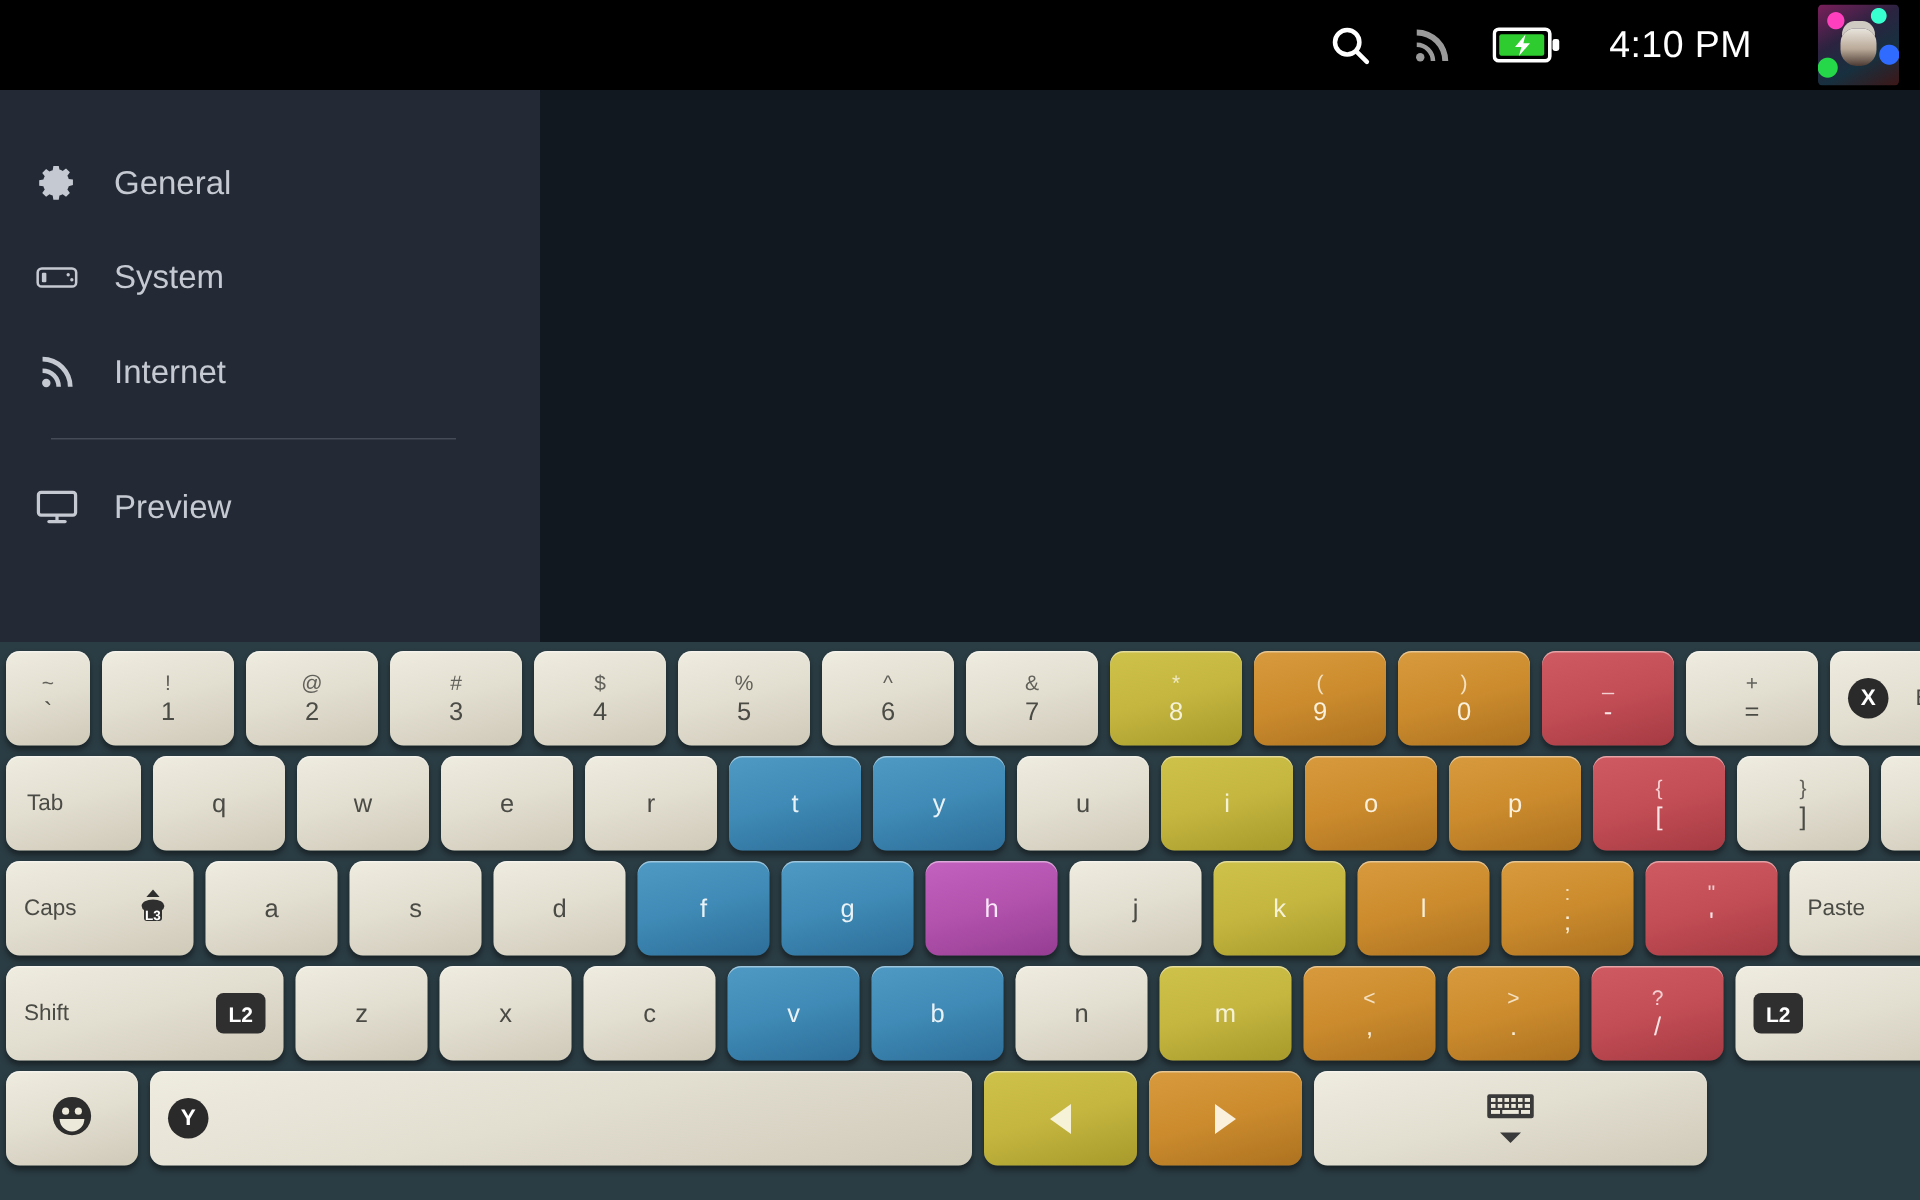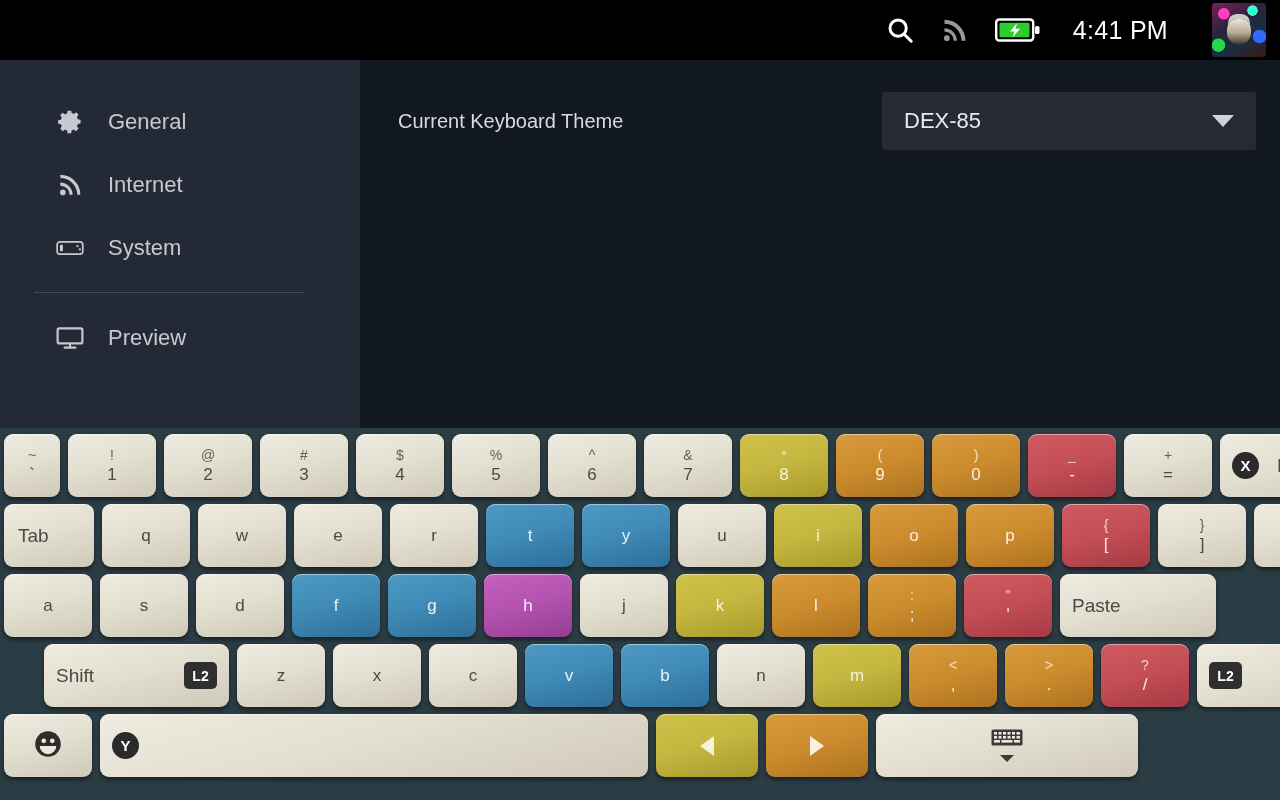--- a/index.html
+++ b/index.html
@@ -44,21 +44,21 @@
 
   
   .sidebar {
     position: absolute; left: 0; top: 60px;
     width: 360px; height: 368px;
     background: #242a35;
     padding-top: 30px;
   }
   .side-item {
     height: 63px; display: flex; align-items: center;
-    padding-left: 56px; gap: 24px; cursor: default;
+    padding-left: 24px; gap: 24px; cursor: default;
   }
   .side-icon { width: 28px; display: flex; align-items: center; justify-content: center; }
   .side-label { color: #c5c9d1; font-size: 22px; }
   .side-sep {
     height: 1px; background: #454b57;
     margin: 13px 56px 13px 34px;
   }
 
   
   .main {
@@ -141,21 +141,21 @@
   .badge-sq {
     min-width: 33px; height: 27px; border-radius: 5px;
     background: #2f2f2f; color: #ffffff;
     display: inline-flex; align-items: center; justify-content: center;
     font-size: 14px; font-weight: bold; padding: 0 4px; flex: 0 0 auto;
   }
   .badge-stick {
     width: 30px; height: 28px; flex: 0 0 auto;
     display: flex; align-items: center; justify-content: center;
   }
-  .key-text { font-size: 19px; }
+  .key-text { font-size: 15px; }
 
   .emoji-glyph { font-size: 26px; line-height: 26px; color: #2d2d2d; }
   .arrow-l { width:0;height:0;border-top:10px solid transparent;border-bottom:10px solid transparent;border-right:14px solid #f6f2d8; }
   .arrow-r { width:0;height:0;border-top:10px solid transparent;border-bottom:10px solid transparent;border-left:14px solid #fbf0dc; }
   .kbicon { display:flex; flex-direction:column; align-items:center; gap:3px; }
 </style>
 </head>
 <body>
 
 <div class="topbar">
@@ -174,86 +174,79 @@
       </svg>
     </span>
     <span class="tb-icon">
       <svg width="46" height="28" viewBox="0 0 46 28">
         <rect x="1.2" y="3.5" width="37" height="21" rx="3" fill="none" stroke="#ffffff" stroke-width="2.4"></rect>
         <rect x="40" y="10" width="4.5" height="8" rx="1.6" fill="#ffffff"></rect>
         <rect x="4.5" y="6.8" width="30" height="14.4" rx="1.5" fill="#2ecc2e"></rect>
         <path d="M22 7 L15 15.4 H19.3 L17.6 21.4 L25 12.8 H20.6 Z" fill="#ffffff"></path>
       </svg>
     </span>
-    <span class="tb-time">4:41 PM</span>
+    <span class="tb-time">4:10 PM</span>
     <span class="avatar"></span>
   </div>
 </div>
 
 <div class="sidebar">
 
   <div class="side-item">
     <span class="side-icon">
       <svg width="27" height="27" viewBox="0 0 24 24" fill="#c5c9d1">
         <path d="M12 8.2a3.8 3.8 0 1 0 0 7.6 3.8 3.8 0 0 0 0-7.6zm0 5.9a2.1 2.1 0 1 1 0-4.2 2.1 2.1 0 0 1 0 4.2z"></path>
         <path d="M21 13.6v-3.2l-2.5-.4a6.9 6.9 0 0 0-.8-1.9l1.5-2-2.3-2.3-2 1.5a6.9 6.9 0 0 0-1.9-.8L12.6 2.4H9.4L9 4.9a6.9 6.9 0 0 0-1.9.8l-2-1.5L2.8 6.5l1.5 2a6.9 6.9 0 0 0-.8 1.9l-2.5.4v3.2l2.5.4c.2.7.4 1.3.8 1.9l-1.5 2 2.3 2.3 2-1.5c.6.4 1.2.6 1.9.8l.4 2.5h3.2l.4-2.5c.7-.2 1.3-.4 1.9-.8l2 1.5 2.3-2.3-1.5-2c.4-.6.6-1.2.8-1.9z"></path>
       </svg>
     </span>
     <span class="side-label">General</span>
-  </div>
-
-  <div class="side-item">
-    <span class="side-icon">
-      <svg width="27" height="27" viewBox="0 0 24 24" fill="#c5c9d1">
-        <circle cx="5.2" cy="19" r="2.5"></circle>
-        <path d="M3 13a8.2 8.2 0 0 1 8.2 8.2h2.7A10.9 10.9 0 0 0 3 10.3z"></path>
-        <path d="M3 6.2a15 15 0 0 1 15 15h2.8A17.8 17.8 0 0 0 3 3.4z"></path>
-      </svg>
-    </span>
-    <span class="side-label">Internet</span>
   </div>
 
   <div class="side-item">
     <span class="side-icon">
       <svg width="28" height="20" viewBox="0 0 30 20" fill="none" stroke="#c5c9d1" stroke-width="1.8">
         <rect x="1.2" y="3.5" width="27.5" height="13" rx="3"></rect>
         <rect x="4.2" y="6.6" width="3.2" height="6.8" rx="0.8" fill="#c5c9d1" stroke="none"></rect>
         <circle cx="23" cy="8" r="1.2" fill="#c5c9d1" stroke="none"></circle>
         <circle cx="25.6" cy="11.6" r="1.2" fill="#c5c9d1" stroke="none"></circle>
       </svg>
     </span>
     <span class="side-label">System</span>
   </div>
 
+  <div class="side-item">
+    <span class="side-icon">
+      <svg width="27" height="27" viewBox="0 0 24 24" fill="#c5c9d1">
+        <circle cx="5.2" cy="19" r="2.5"></circle>
+        <path d="M3 13a8.2 8.2 0 0 1 8.2 8.2h2.7A10.9 10.9 0 0 0 3 10.3z"></path>
+        <path d="M3 6.2a15 15 0 0 1 15 15h2.8A17.8 17.8 0 0 0 3 3.4z"></path>
+      </svg>
+    </span>
+    <span class="side-label">Internet</span>
+  </div>
+
 
   <div class="side-sep"></div>
 
   <div class="side-item">
     <span class="side-icon">
       <svg width="28" height="24" viewBox="0 0 26 22" fill="none" stroke="#c5c9d1" stroke-width="2">
         <rect x="1.5" y="2" width="23" height="14" rx="1.6"></rect>
         <line x1="13" y1="16" x2="13" y2="19.5"></line>
         <line x1="8" y1="20" x2="18" y2="20" stroke-linecap="round"></line>
       </svg>
     </span>
     <span class="side-label">Preview</span>
   </div>
 </div>
 
 <div class="main">
 
   <div style="height:28px"></div>
 
-  <div class="row">
-    <span class="row-label">Current Keyboard Theme</span>
-    <div class="dropdown">
-      <span class="dropdown-value">DEX-85</span>
-      <span class="caret"></span>
-    </div>
-  </div>
 
 </div>
 
 <div class="keyboard" id="kb">
     <div class="kb-row">
       <div class="key k-cream" style="width: 56px; flex: 0 0 56px;">
         <span class="sub">~</span>
         <span class="main-ch">`</span>
       </div>
       <div class="key k-cream" style="width: 88px; flex: 0 0 88px;">
@@ -347,20 +340,31 @@
         <span class="sub">{</span>
         <span class="main-ch">[</span>
       </div>
       <div class="key k-cream" style="width: 88px; flex: 0 0 88px;">
         <span class="sub">}</span>
         <span class="main-ch">]</span>
       </div>
       <div class="key k-cream" style="width: 86px; flex: 0 0 86px;"></div>
     </div>
     <div class="kb-row">
+      <div class="key k-cream split" style="width: 125px; flex: 0 0 125px;">
+        <span class="key-text">Caps</span>
+        <span class="badge-stick">
+          <svg width="30" height="28" viewBox="0 0 30 28">
+            <path d="M15 1 L19.4 6 H10.6 Z" fill="#2f2f2f"></path>
+            <ellipse cx="15" cy="12" rx="7.6" ry="4.4" fill="#2f2f2f"></ellipse>
+            <rect x="9" y="12" width="12" height="10" rx="2" fill="#2f2f2f"></rect>
+            <text x="15" y="21" font-size="9" font-weight="bold" fill="#ffffff" text-anchor="middle" font-family="Liberation Sans, sans-serif">L3</text>
+          </svg>
+        </span>
+      </div>
       <div class="key k-cream" style="width: 88px; flex: 0 0 88px;">
         <span class="single">a</span>
       </div>
       <div class="key k-cream" style="width: 88px; flex: 0 0 88px;">
         <span class="single">s</span>
       </div>
       <div class="key k-cream" style="width: 88px; flex: 0 0 88px;">
         <span class="single">d</span>
       </div>
       <div class="key k-blue" style="width: 88px; flex: 0 0 88px;">
@@ -387,21 +391,21 @@
       </div>
       <div class="key k-red" style="width: 88px; flex: 0 0 88px;">
         <span class="sub">"</span>
         <span class="main-ch">'</span>
       </div>
       <div class="key k-cream split" style="width: 156px; flex: 0 0 156px;">
         <span class="key-text">Paste</span>
       </div>
     </div>
     <div class="kb-row">
-      <div class="key k-cream split" style="width: 185px; flex: 0 0 185px; margin-left: 40px;">
+      <div class="key k-cream split" style="width: 185px; flex: 0 0 185px;">
         <span class="key-text">Shift</span>
         <span class="badge-sq">L2</span>
       </div>
       <div class="key k-cream" style="width: 88px; flex: 0 0 88px;">
         <span class="single">z</span>
       </div>
       <div class="key k-cream" style="width: 88px; flex: 0 0 88px;">
         <span class="single">x</span>
       </div>
       <div class="key k-cream" style="width: 88px; flex: 0 0 88px;">

